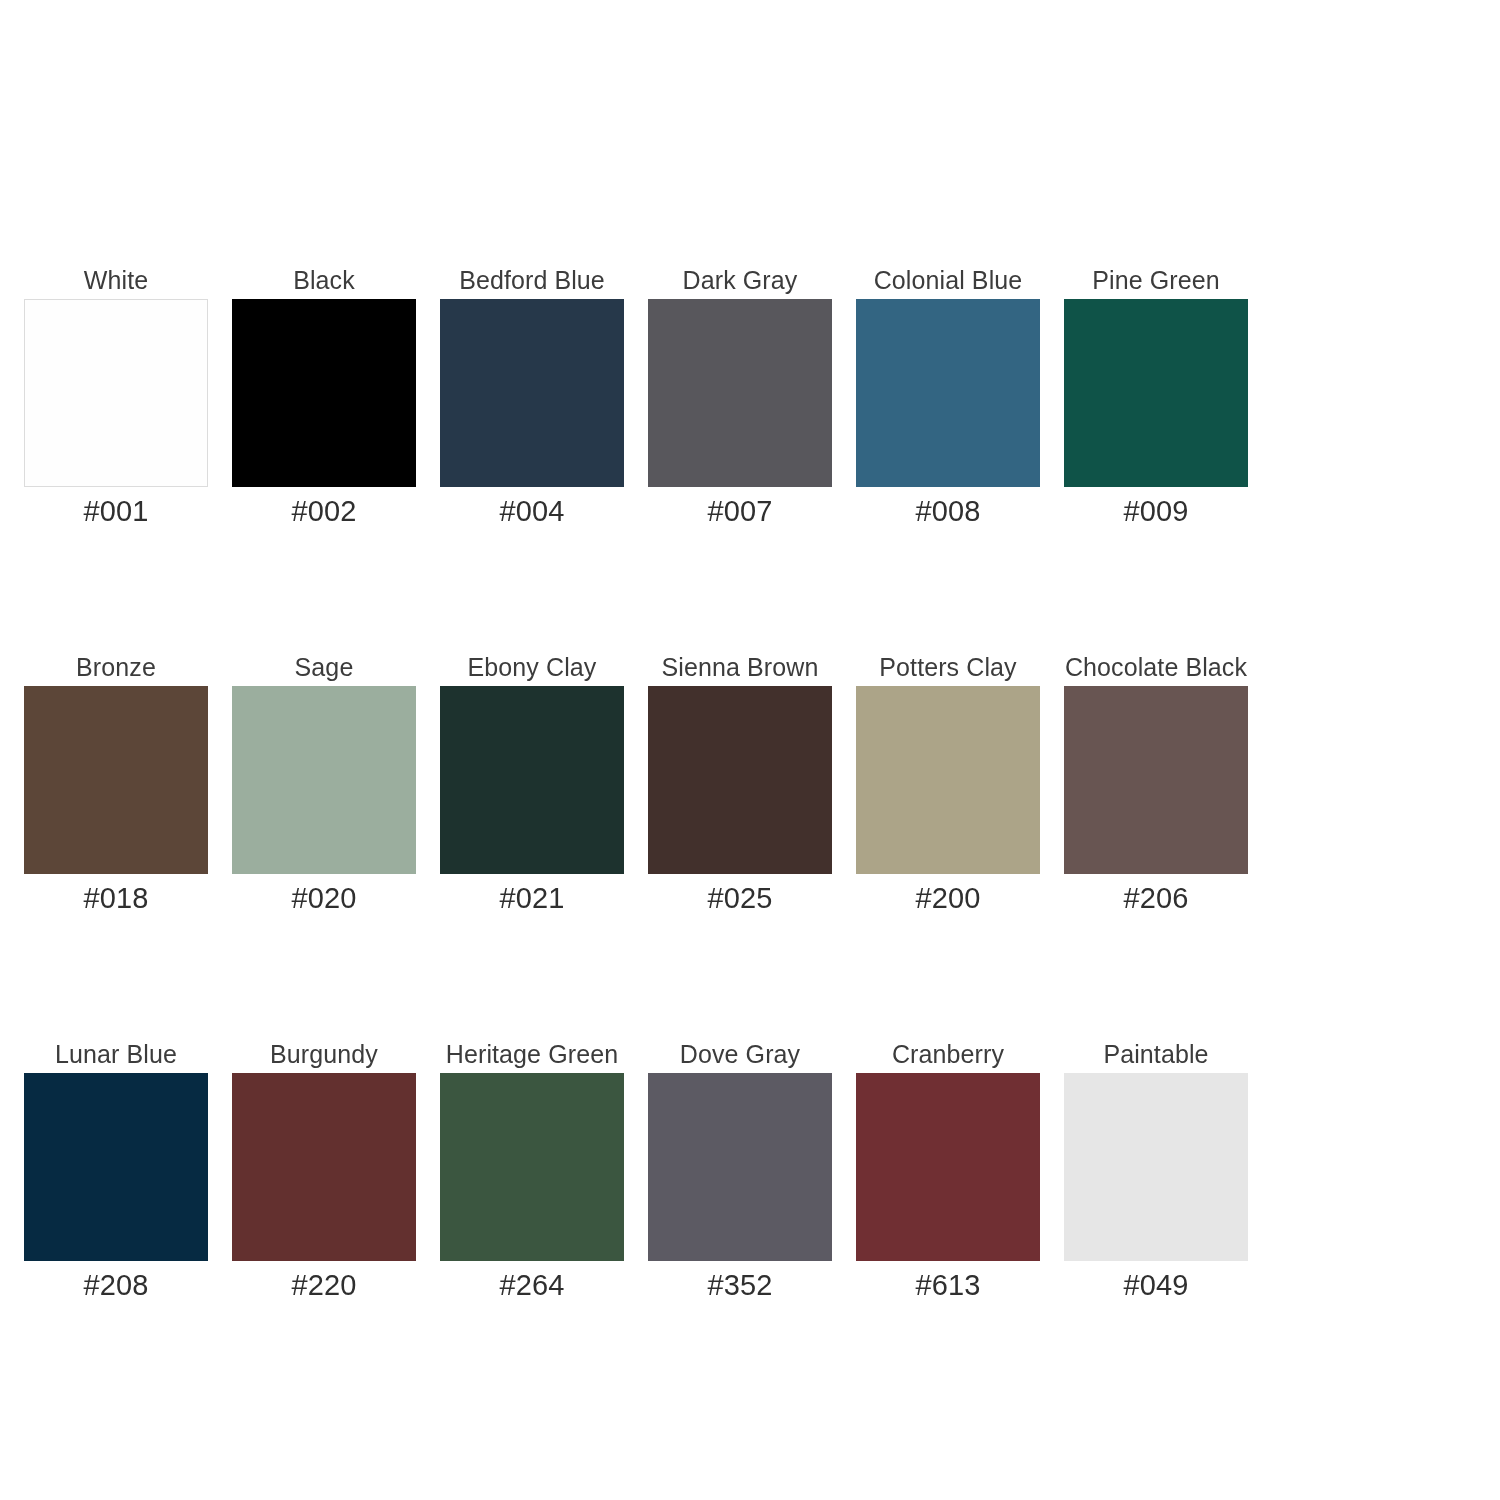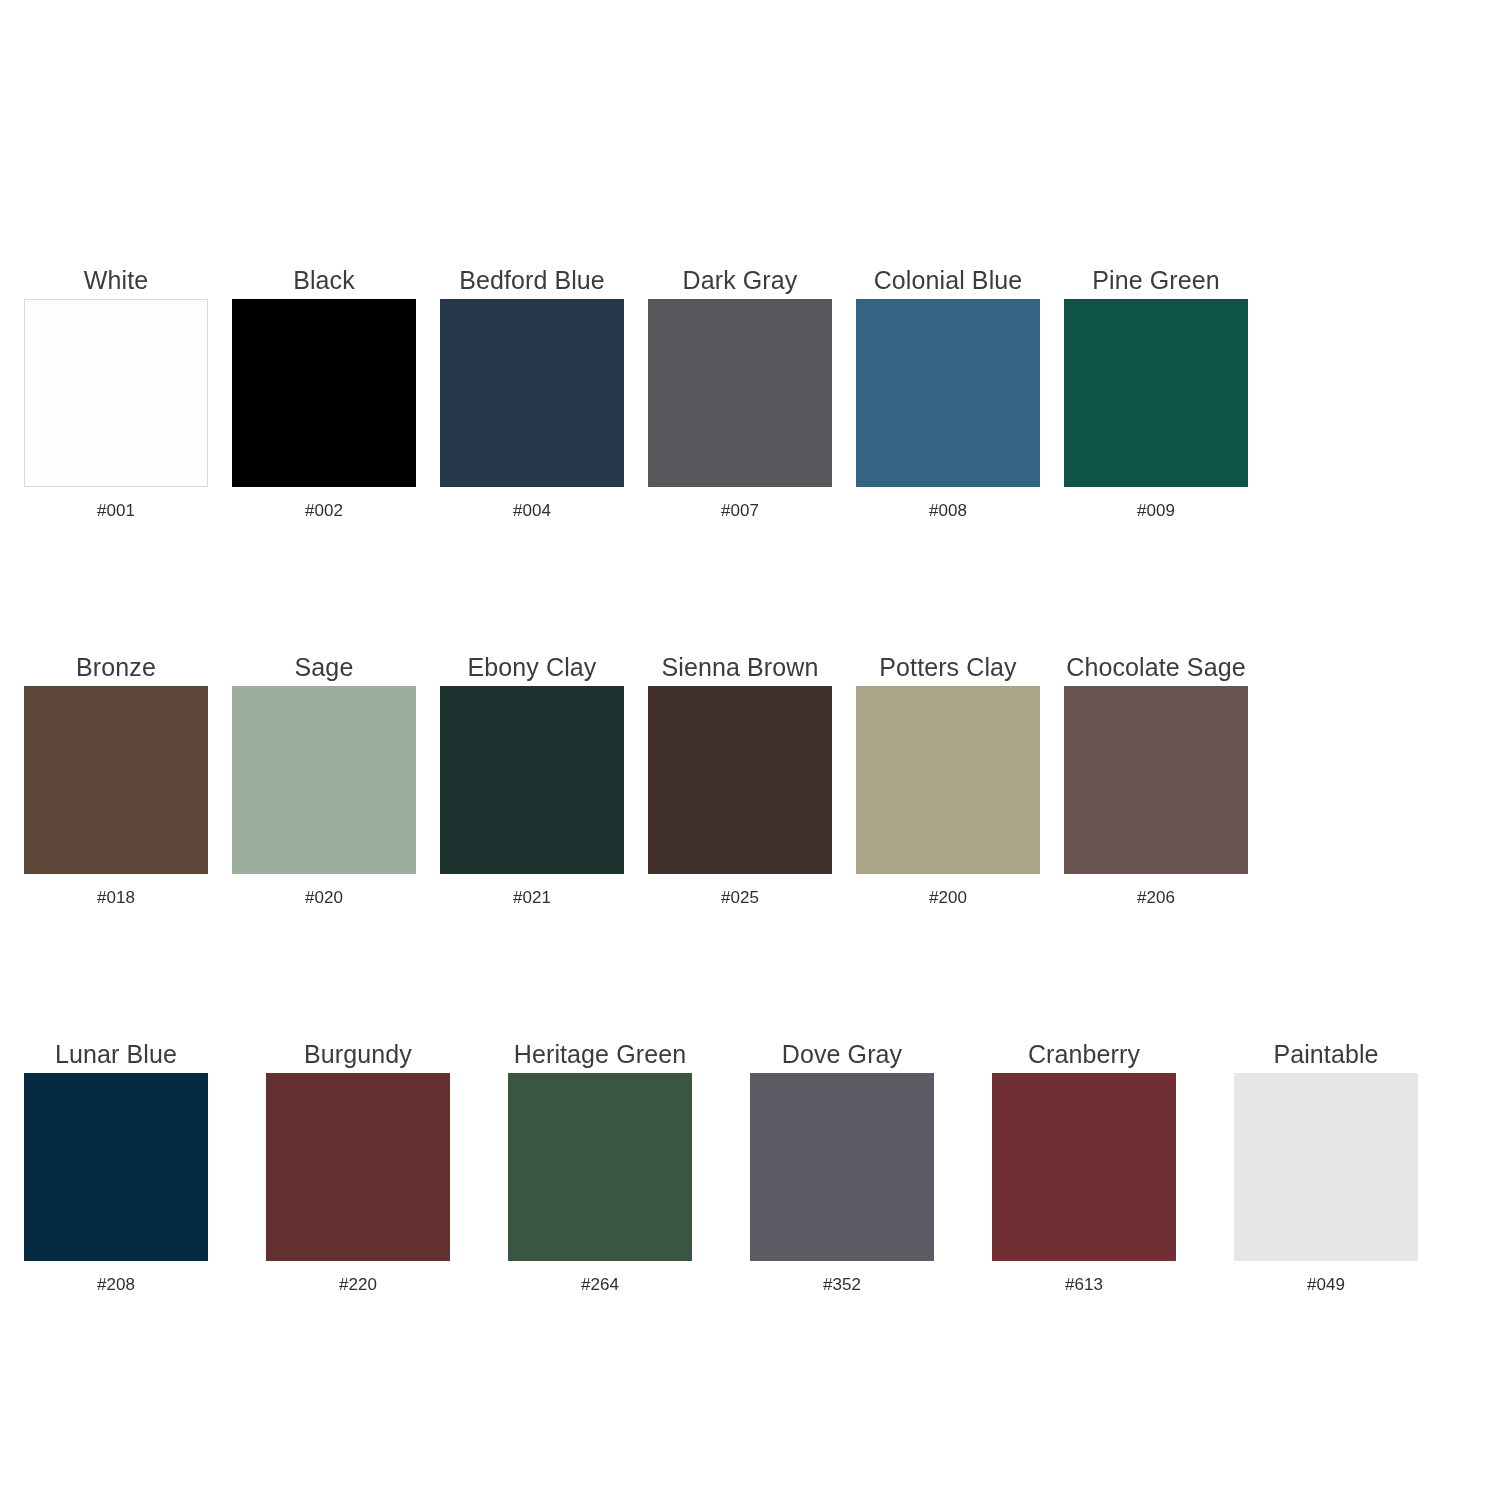--- a/index.html
+++ b/index.html
@@ -25,21 +25,21 @@
     left: 24px;
     top: 265px;
     width: 1452px;
   }
   .swatch-row {
     display: flex;
     flex-direction: row;
     align-items: flex-start;
     margin-bottom: 126px;
   }
-  .swatch-row:last-child { margin-bottom: 0; gap: 34px; }
+  .swatch-row:last-child { margin-bottom: 0; }
   .swatch-cell {
     width: 184px;
     margin-right: 24px;
     display: flex;
     flex-direction: column;
     align-items: center;
   }
   .swatch-cell:last-child { margin-right: 0; }
   .swatch-name {
     font-size: 25px;
@@ -52,21 +52,21 @@
   }
   .swatch-chip {
     width: 184px;
     height: 188px;
     box-sizing: border-box;
   }
   .swatch-chip.bordered {
     border: 1px solid #dcdcdc;
   }
   .swatch-code {
-    font-size: 17px;
+    font-size: 29px;
     line-height: 30px;
     color: #2f2f2f;
     text-align: center;
     margin-top: 9px;
     letter-spacing: 0.1px;
   }
 </style>
 </head>
 <body>
 
@@ -124,21 +124,21 @@
           <div class="swatch-name">Sienna Brown</div>
           <div class="swatch-chip" style="background-color: rgb(66, 48, 44);"></div>
           <div class="swatch-code">#025</div>
         </div>
         <div class="swatch-cell">
           <div class="swatch-name">Potters Clay</div>
           <div class="swatch-chip" style="background-color: rgb(172, 164, 136);"></div>
           <div class="swatch-code">#200</div>
         </div>
         <div class="swatch-cell">
-          <div class="swatch-name">Chocolate Sage</div>
+          <div class="swatch-name">Chocolate Black</div>
           <div class="swatch-chip" style="background-color: rgb(104, 85, 82);"></div>
           <div class="swatch-code">#206</div>
         </div>
       </div>
       <div class="swatch-row">
         <div class="swatch-cell">
           <div class="swatch-name">Lunar Blue</div>
           <div class="swatch-chip" style="background-color: rgb(6, 42, 66);"></div>
           <div class="swatch-code">#208</div>
         </div>

